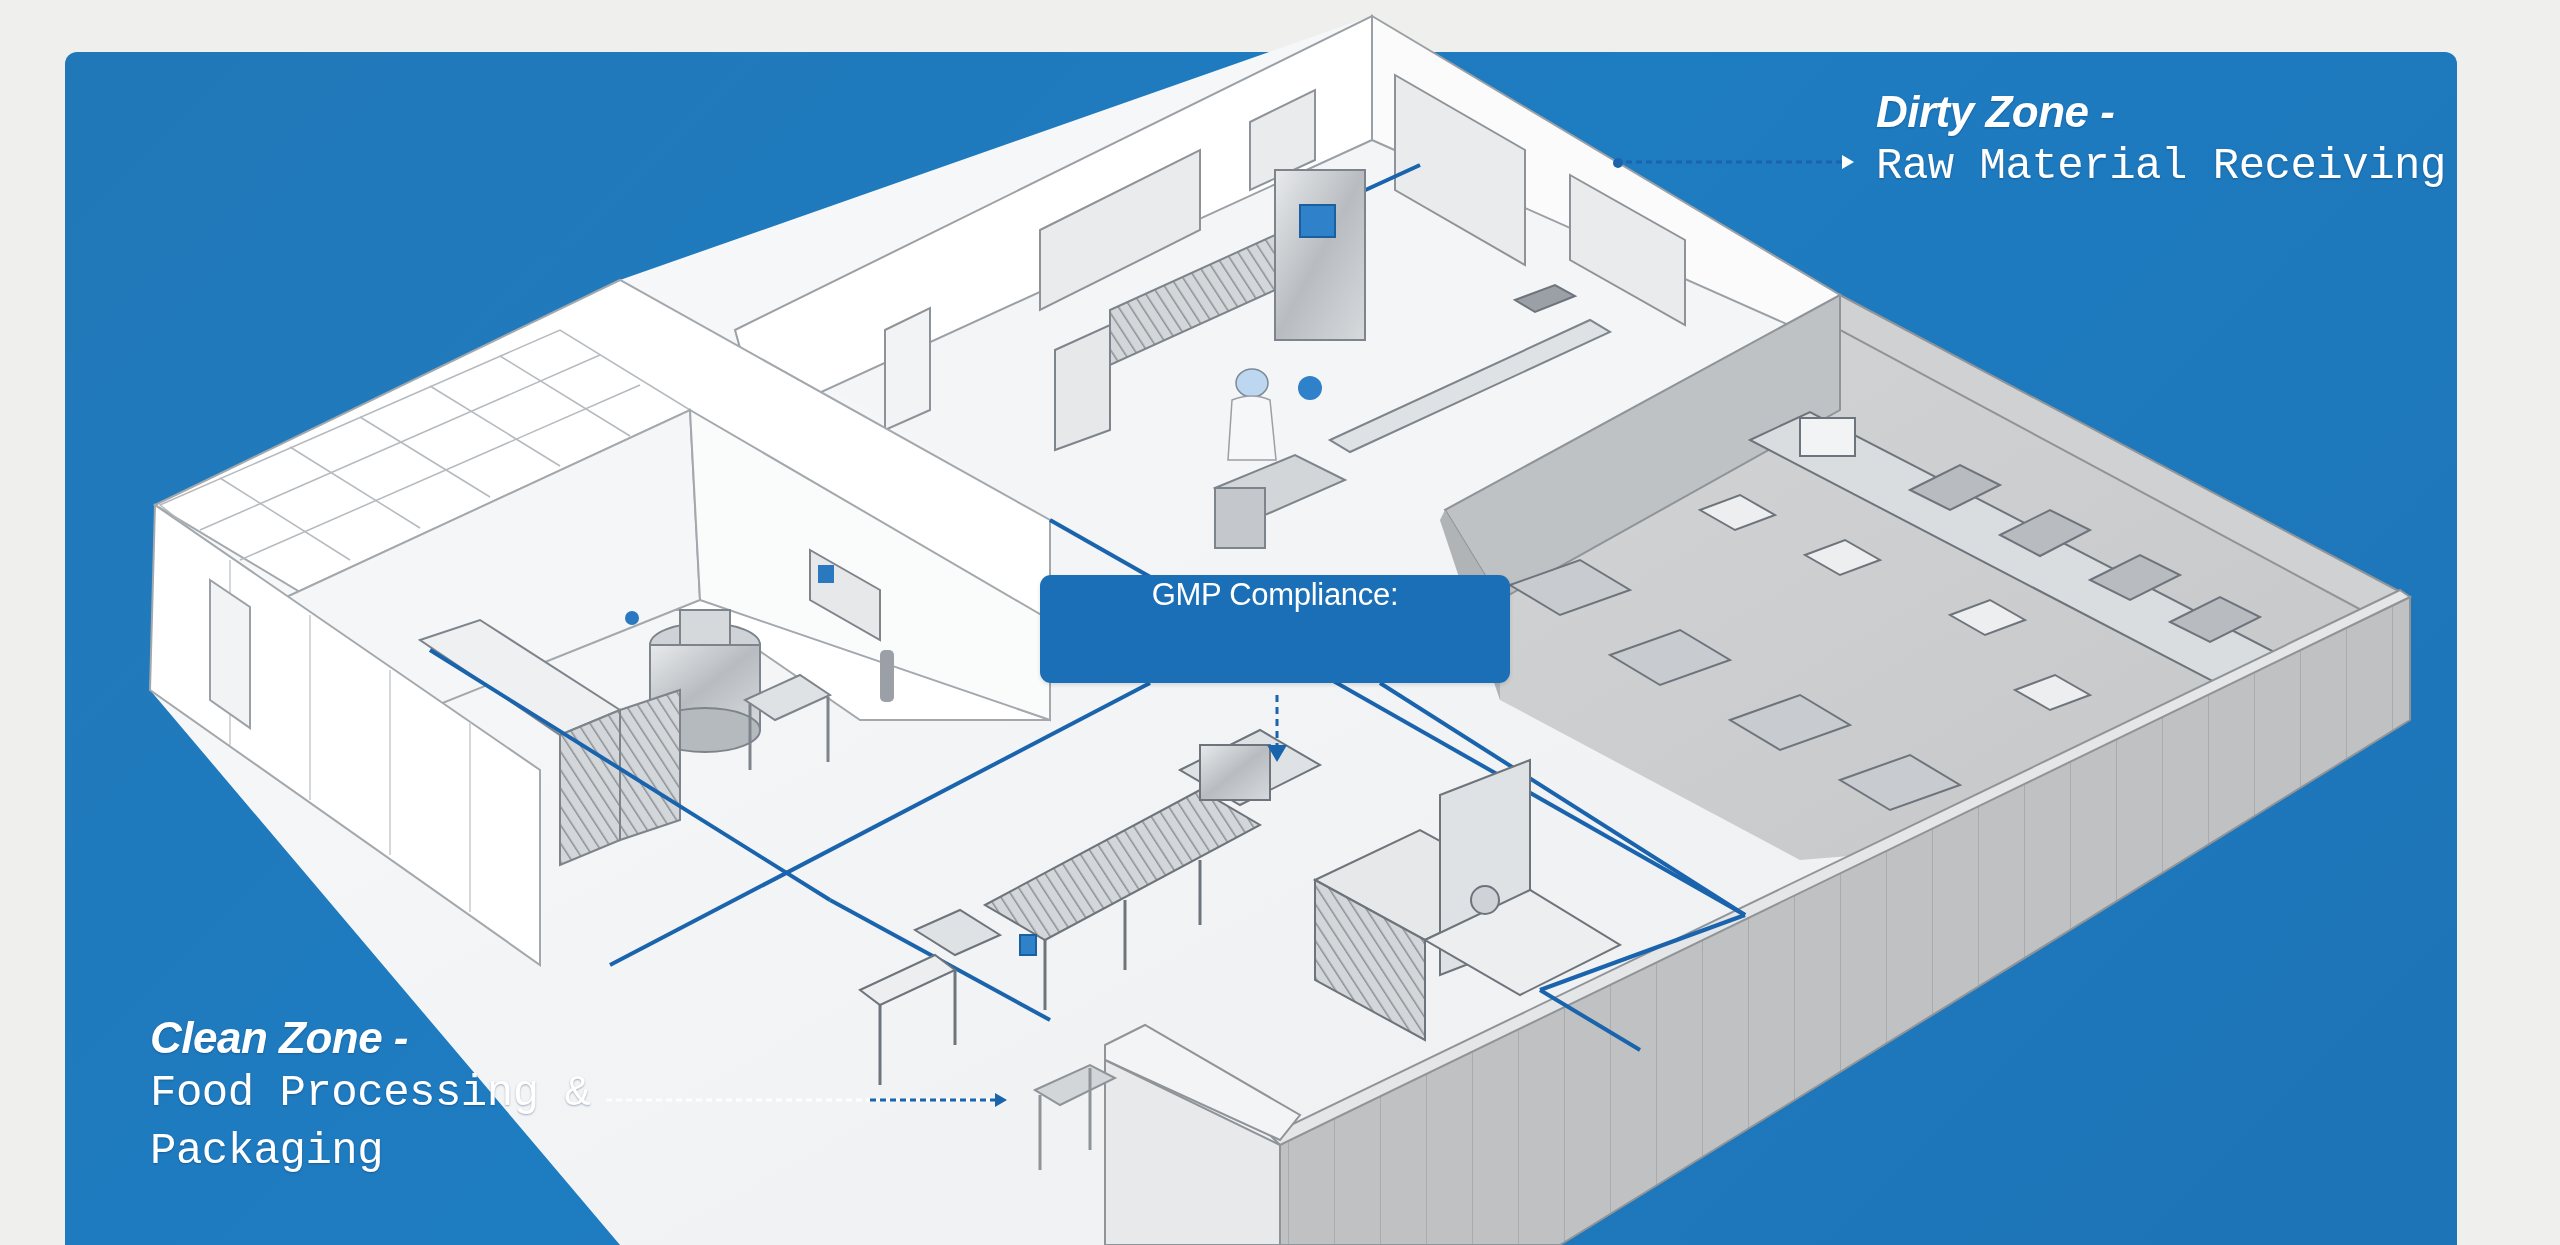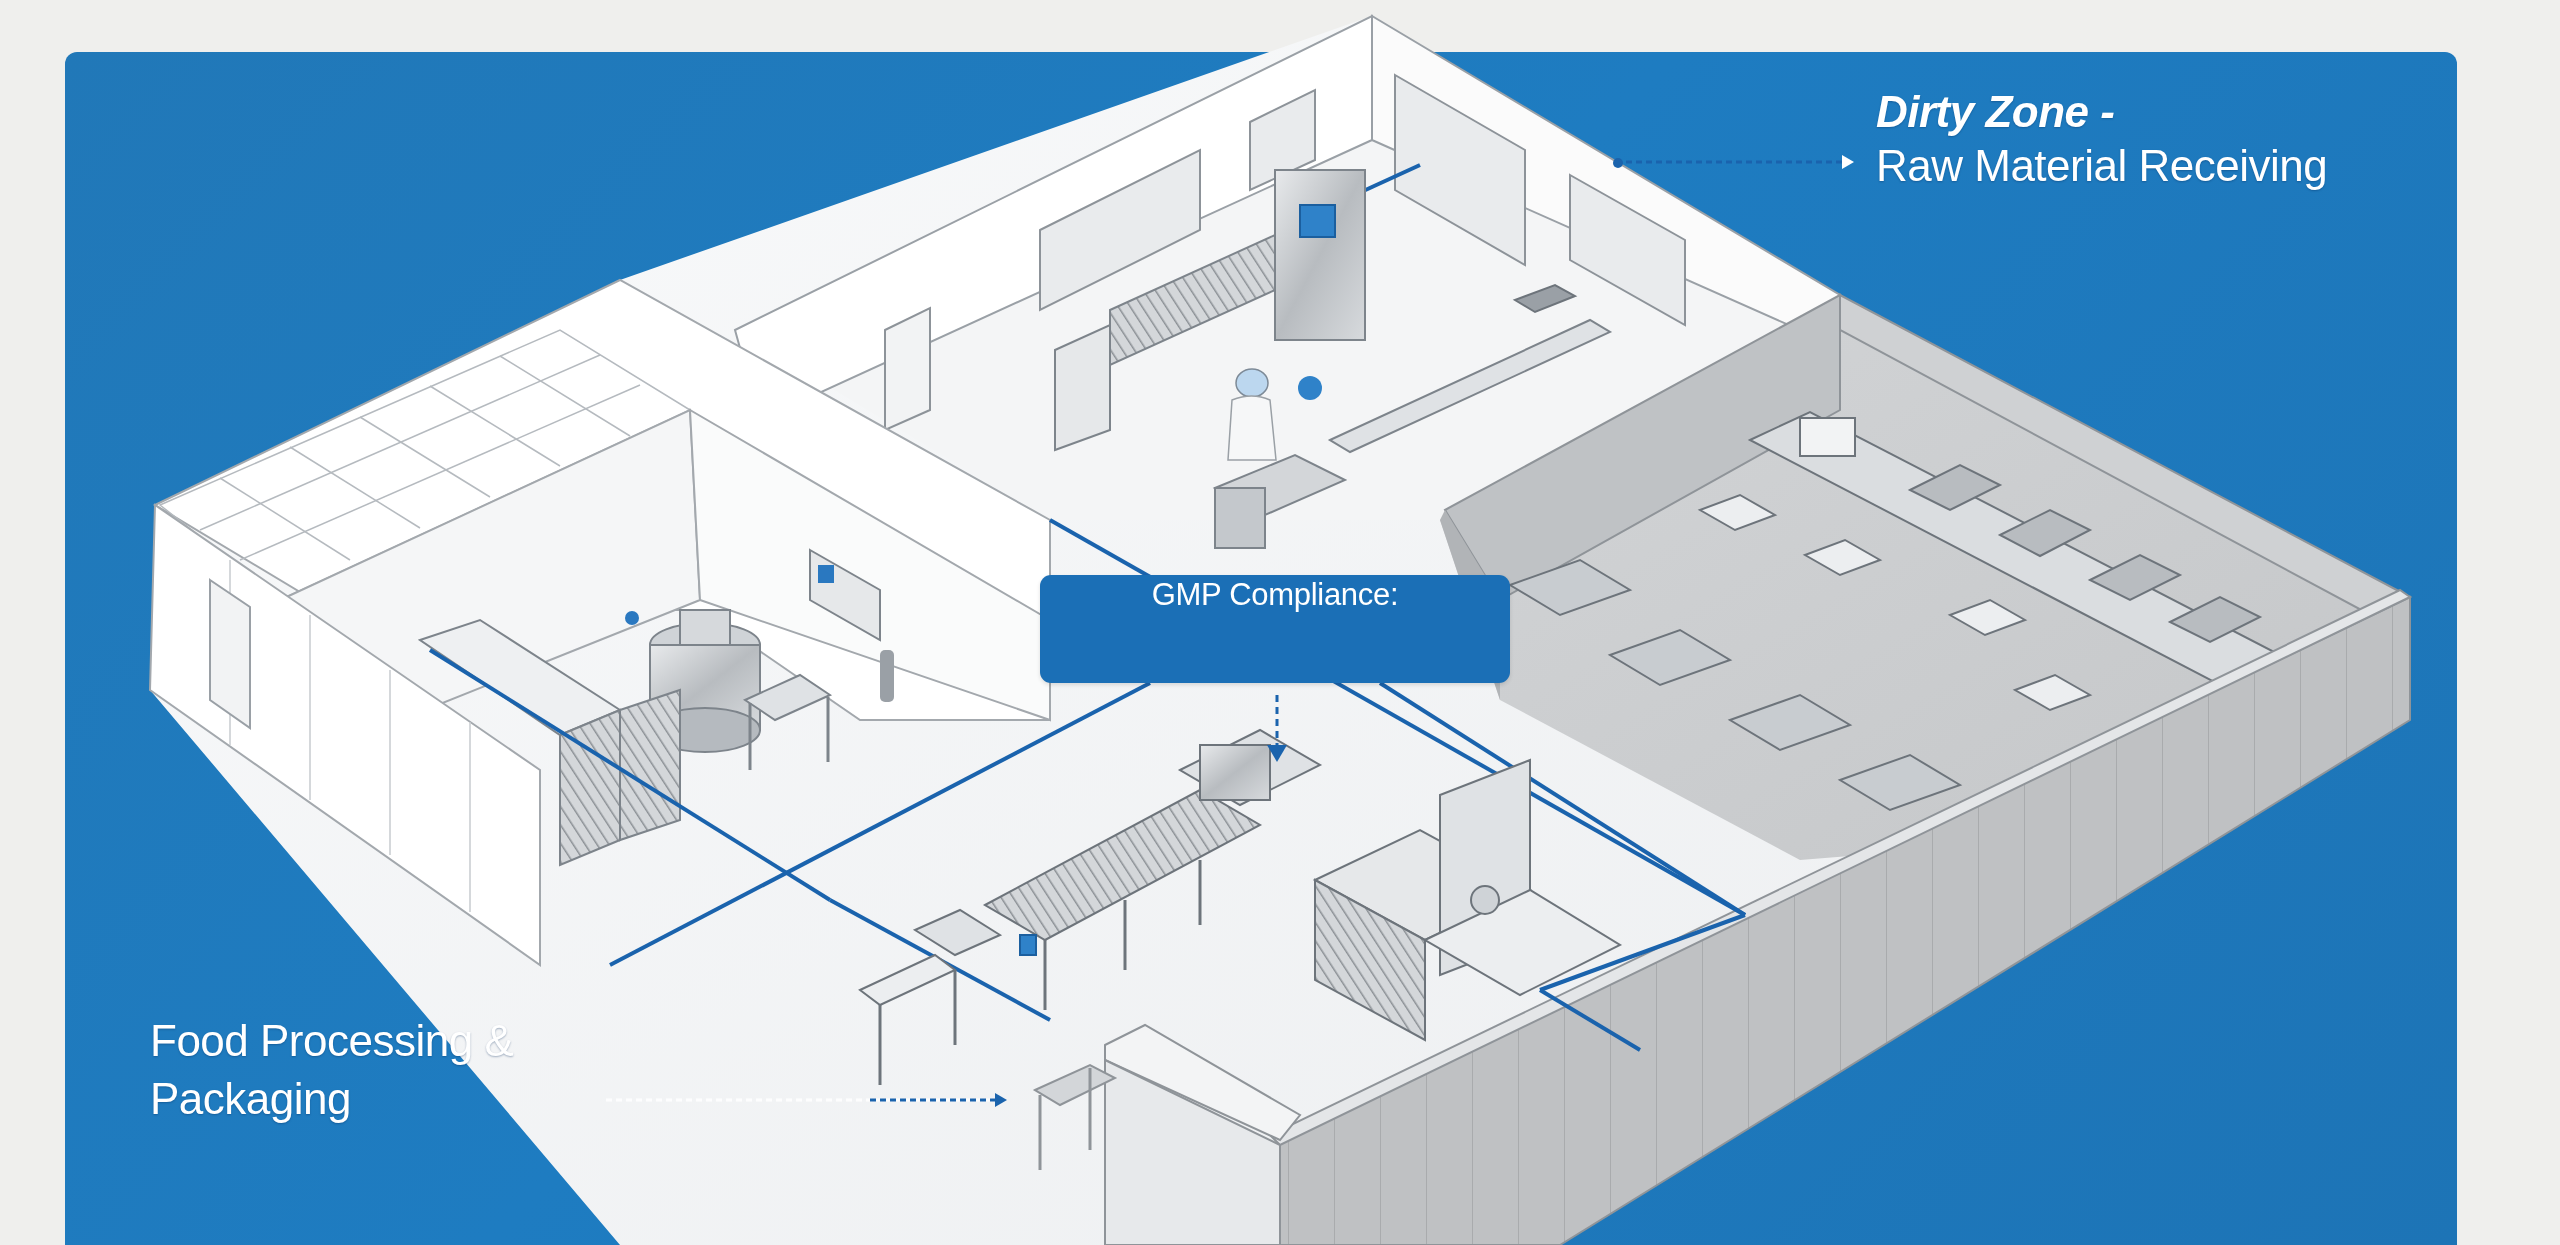--- a/index.html
+++ b/index.html
@@ -10,21 +10,21 @@
     position:relative;
   }
   .panel {
     position:absolute; left:65px; top:52px; width:2392px; height:1193px;
     background:linear-gradient(135deg,#2178b8 0%,#1e7cc1 45%,#1d74b6 100%);
     border-radius:12px 12px 0 0;
   }
   svg.scene { position:absolute; left:0; top:0; width:2560px; height:1245px; }
   .label { position:absolute; color:#ffffff; text-shadow:0 1px 2px rgba(0,40,90,0.35); }
   .label .title { font-weight:700; letter-spacing:-0.5px; display:block;font-style:italic; }
-  .label .sub { font-weight:400; display:block; letter-spacing:-0.5px; }
+  .label .sub { font-weight:400; display:block; letter-spacing:-0.5px;font-family:Liberation Mono, monospace; }
   .dirty { left:1876px; top:86px; }
   .dirty .title { font-size:44px; line-height:52px; }
   .dirty .sub { font-size:44px; line-height:56px; }
   .clean { left:150px; top:1012px; }
   .clean .title { font-size:44px; line-height:52px; }
   .clean .sub { font-size:44px; line-height:58px; }
   .gmp {
     position:absolute; left:1040px; top:575px; width:470px; height:108px;
     background:#1b6fb6; border-radius:11px;
     color:#fff; text-align:center; display:flex; justify-content:center;
@@ -250,15 +250,16 @@
 <div class="label dirty">
   <span class="title">Dirty Zone -</span>
   <span class="sub">Raw Material Receiving</span>
 </div>
 
 <div class="gmp">
   <span>GMP Compliance:</span>
 </div>
 
 <div class="label clean">
+  <span class="title">Clean Zone -</span>
   <span class="sub">Food Processing &amp;</span>
   <span class="sub">Packaging</span>
 </div>
 
 </body></html>

